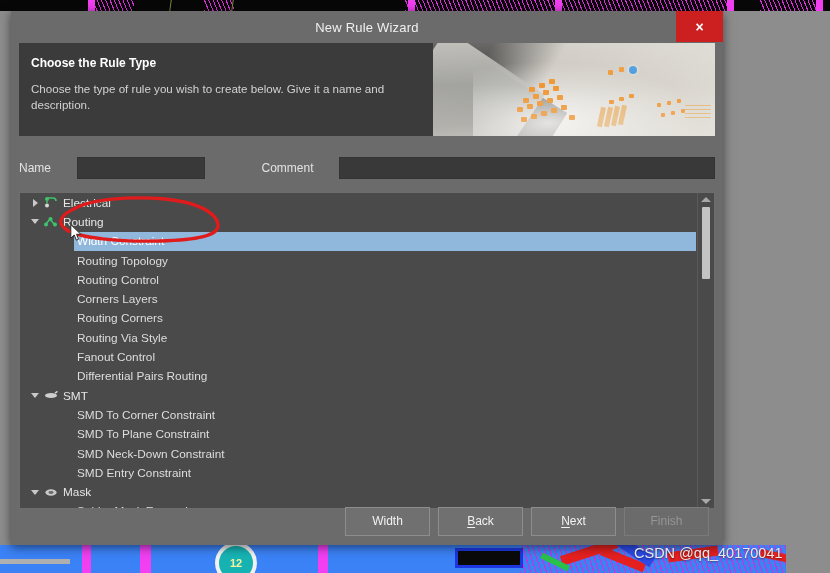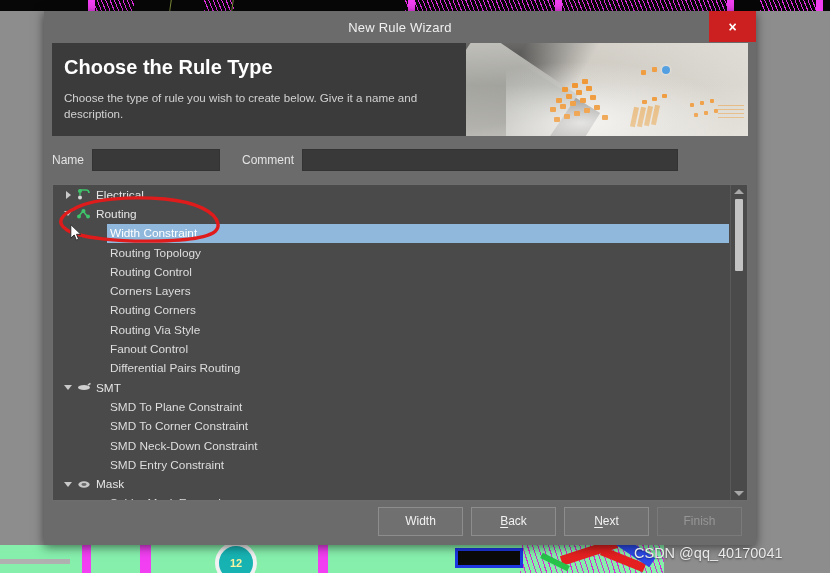--- a/index.html
+++ b/index.html
@@ -29,43 +29,43 @@
   }
   .bg-top-pin {
     position: absolute; top: 0; width: 7px; height: 11px; background: #f13ff1;
   }
   .bg-green-line {
     position: absolute; top: 0; width: 1px; height: 11px;
     background: #7e8a3a;
   }
 
   .bg-bottom {
-    position: absolute; left: 0; top: 545px; width: 664px; height: 28px;
-    background: #86efac;
+    position: absolute; left: 0; top: 545px; width: 786px; height: 28px;
+    background: #3b82f6;
     overflow: hidden;
   }
   .bg-bottom-hatch {
     position: absolute; top: 0; height: 28px;
     background-image: repeating-linear-gradient(72deg,
         #d42cd4 0px, #d42cd4 1px, transparent 1px, transparent 5px);
   }
   .bgshape { position: absolute; }
 
   .bg-circle {
     position: absolute;
     border-radius: 50%;
     display: flex; align-items: center; justify-content: center;
     color: #f7f3a0; font-size: 11px; font-weight: bold;
     font-family: "Liberation Sans", sans-serif;
   }
 
   
   #dialog {
     position: absolute;
-    left: 44px; top: 11px;
+    left: 11px; top: 11px;
     width: 712px; height: 534px;
     background: #6b6b6b;
     box-shadow: 0 2px 10px rgba(0,0,0,0.55);
   }
 
   .titlebar {
     position: relative;
     height: 32px;
     background: #6b6b6b;
     display: flex; align-items: center; justify-content: center;
@@ -92,21 +92,21 @@
     margin: 0 8px;
     height: 93px;
     background: #3b3b3b;
     overflow: hidden;
   }
   .header-texts {
     position: absolute; left: 12px; top: 13px; right: 290px;
   }
   .header-title {
     color: #ffffff;
-    font-size: 20px;
+    font-size: 12px;
     font-weight: bold;
     margin-bottom: 11px;
   }
   .header-sub {
     color: #d2d2d2;
     font-size: 11.6px;
     line-height: 1.38;
   }
 
   
@@ -156,22 +156,23 @@
   }
   .banner-fade {
     position: absolute; left: 0; top: 0; right: 0; bottom: 0;
     background: linear-gradient(180deg, rgba(240,238,232,.30) 0%, rgba(240,238,232,.05) 45%, rgba(240,238,232,.38) 100%);
   }
 
   
   .form-row {
     display: flex;
     align-items: center;
-    margin: 12px 8px 0 8px;
+    margin: 20px 8px 0 8px;
     height: 24px;
+    justify-content: space-between;
   }
   .form-label {
     color: #e3e3e3;
     font-size: 12px;
     margin-right: 8px;
   }
   .text-input {
     background: #393939;
     border: 1px solid #333333;
     height: 22px;
@@ -491,24 +492,24 @@
           </div>
           <div class="tree-row group">
             <span class="tri expanded"></span>
             <span class="ticon"><svg viewBox="0 0 15 13">
                 <ellipse cx="7" cy="6.5" rx="6" ry="2.6" fill="#cfcfcf"></ellipse>
                 <path d="M11 4.2 L13.5 2.4" stroke="#cfcfcf" stroke-width="1.6"></path>
               </svg></span>
             <span>SMT</span>
           </div>
           <div class="tree-row leaf">
+            <span>SMD To Corner Constraint</span>
+          </div>
+          <div class="tree-row leaf">
             <span>SMD To Plane Constraint</span>
-          </div>
-          <div class="tree-row leaf">
-            <span>SMD To Corner Constraint</span>
           </div>
           <div class="tree-row leaf">
             <span>SMD Neck-Down Constraint</span>
           </div>
           <div class="tree-row leaf">
             <span>SMD Entry Constraint</span>
           </div>
           <div class="tree-row group">
             <span class="tri expanded"></span>
             <span class="ticon"><svg viewBox="0 0 15 13">

